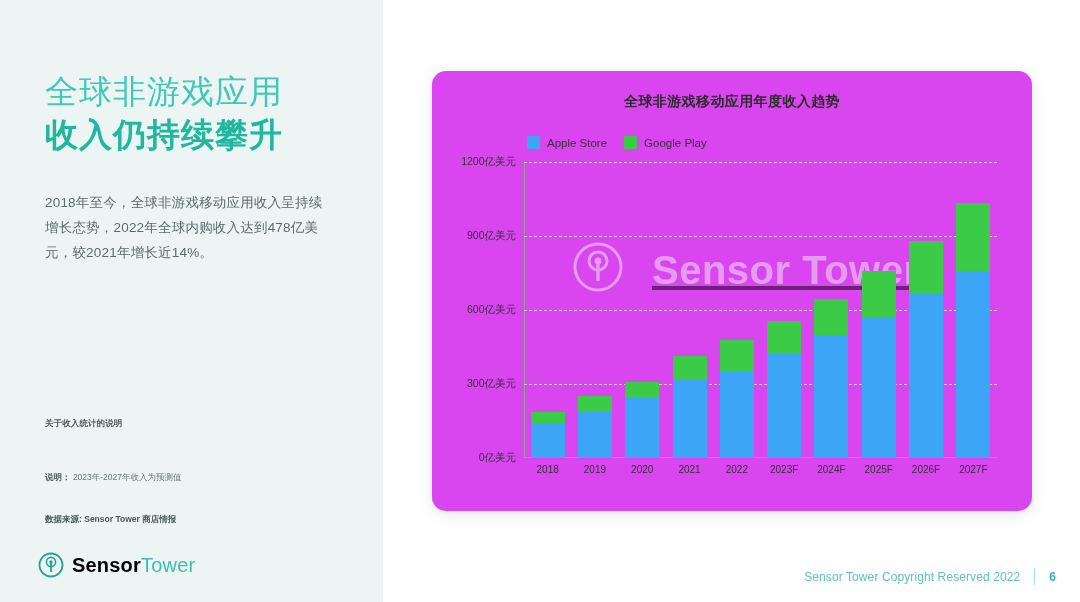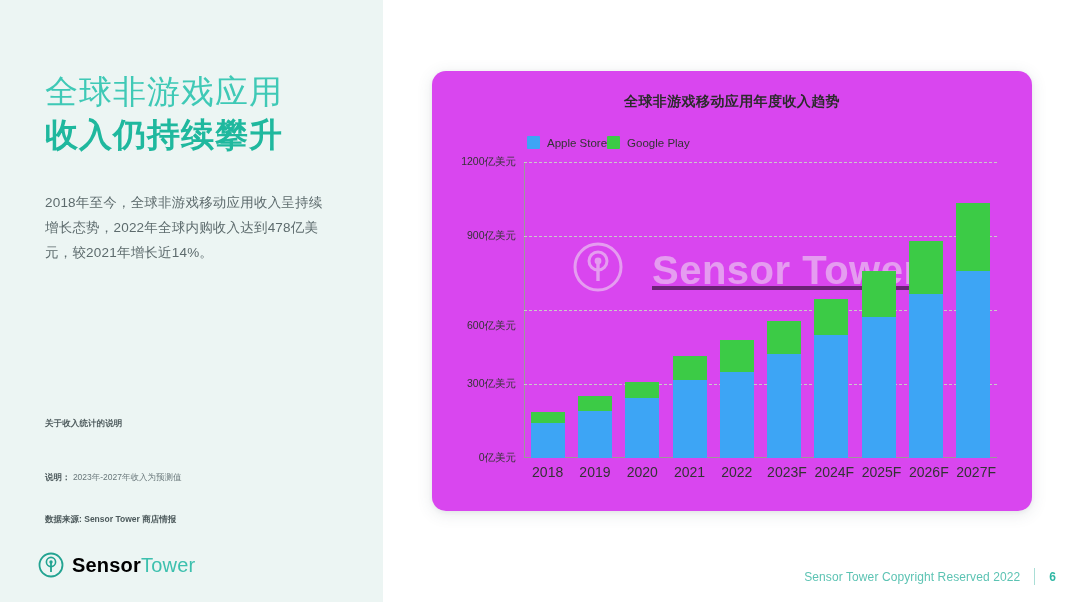--- a/index.html
+++ b/index.html
@@ -62,21 +62,21 @@
     background:#d946ef;border-radius:14px;
     box-shadow:0 3px 16px rgba(60,80,90,.13), 0 1px 4px rgba(60,80,90,.07);
   }
 
   .chart-title{
     position:absolute;left:0;top:22px;width:600px;text-align:center;
     font-size:14px;font-weight:700;color:#2b2b2b;letter-spacing:.4px;
   }
 
   .legend{
-    position:absolute;left:95px;top:65px;display:flex;align-items:center;text-align:right;
+    position:absolute;left:95px;top:65px;display:flex;align-items:center;gap:17px;text-align:right;
   }
   .legend-item{display:flex;align-items:center;gap:7px;}
   .legend-swatch{width:13px;height:13px;border-radius:1px;}
   .legend-label{font-size:11.5px;color:#333;}
 
   
   .plot{
     position:absolute;left:92px;top:91px;width:473px;height:296px;
   }
   .plot-frame{
@@ -101,21 +101,21 @@
     width:7.2%;display:flex;flex-direction:column;justify-content:flex-end;
     height:100%;
   }
   .seg-green{width:100%;}
   .seg-blue{width:100%;}
   .xlabels{
     position:absolute;left:92px;top:393px;width:473px;
     display:flex;justify-content:space-around;
   }
   .xlabel{
-    width:7.2%;text-align:center;font-size:14px;color:#333;
+    width:7.2%;text-align:center;font-size:10px;color:#333;
   }
 
   
   .watermark{
     position:absolute;left:140px;top:170px;
     display:flex;align-items:flex-end;gap:28px;
     opacity:.5;pointer-events:none;text-decoration:underline;
   }
   .wm-mark{width:52px;height:52px;flex:none;}
   .wm-text{font-size:40px;color:#f1f1f1;font-weight:600;letter-spacing:.5px;}
@@ -200,21 +200,21 @@
         <span class="wm-text">Sensor Tower</span>
       </div>
 
       <div class="plot">
         <div class="plot-frame"></div>
         <div id="grid-layer">
             <div class="ytick" style="top: 100%;">0亿美元</div>
             <div class="gridline" style="top: 75%;"></div>
             <div class="ytick" style="top: 75%;">300亿美元</div>
             <div class="gridline" style="top: 50%;"></div>
-            <div class="ytick" style="top: 50%; margin-top: 16px;">600亿美元</div>
+            <div class="ytick" style="top: 50%;">600亿美元</div>
             <div class="gridline" style="top: 25%;"></div>
             <div class="ytick" style="top: 25%;">900亿美元</div>
             <div class="gridline" style="top: 0%;"></div>
             <div class="ytick" style="top: 0%;">1200亿美元</div>
           </div>
         <div class="bars" id="bars-layer">
             <div class="barcol">
               <div class="seg-green" style="height: 4%; background: rgb(60, 203, 70);"></div>
               <div class="seg-blue" style="height: 11.6667%; background: rgb(61, 165, 245);"></div>
             </div>

